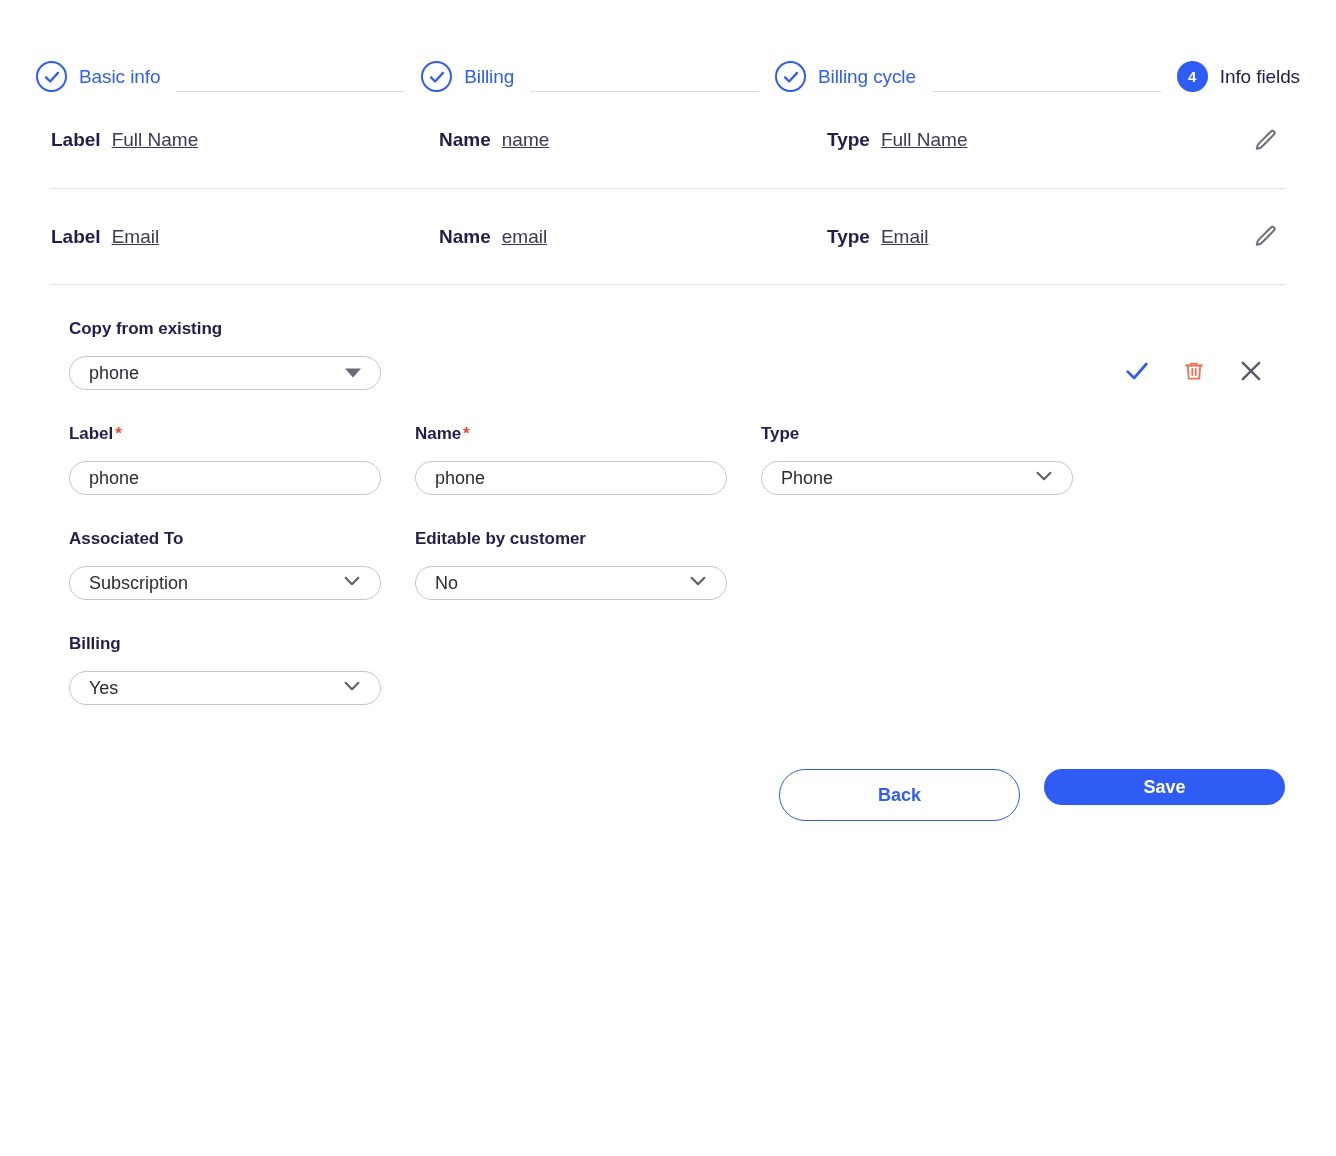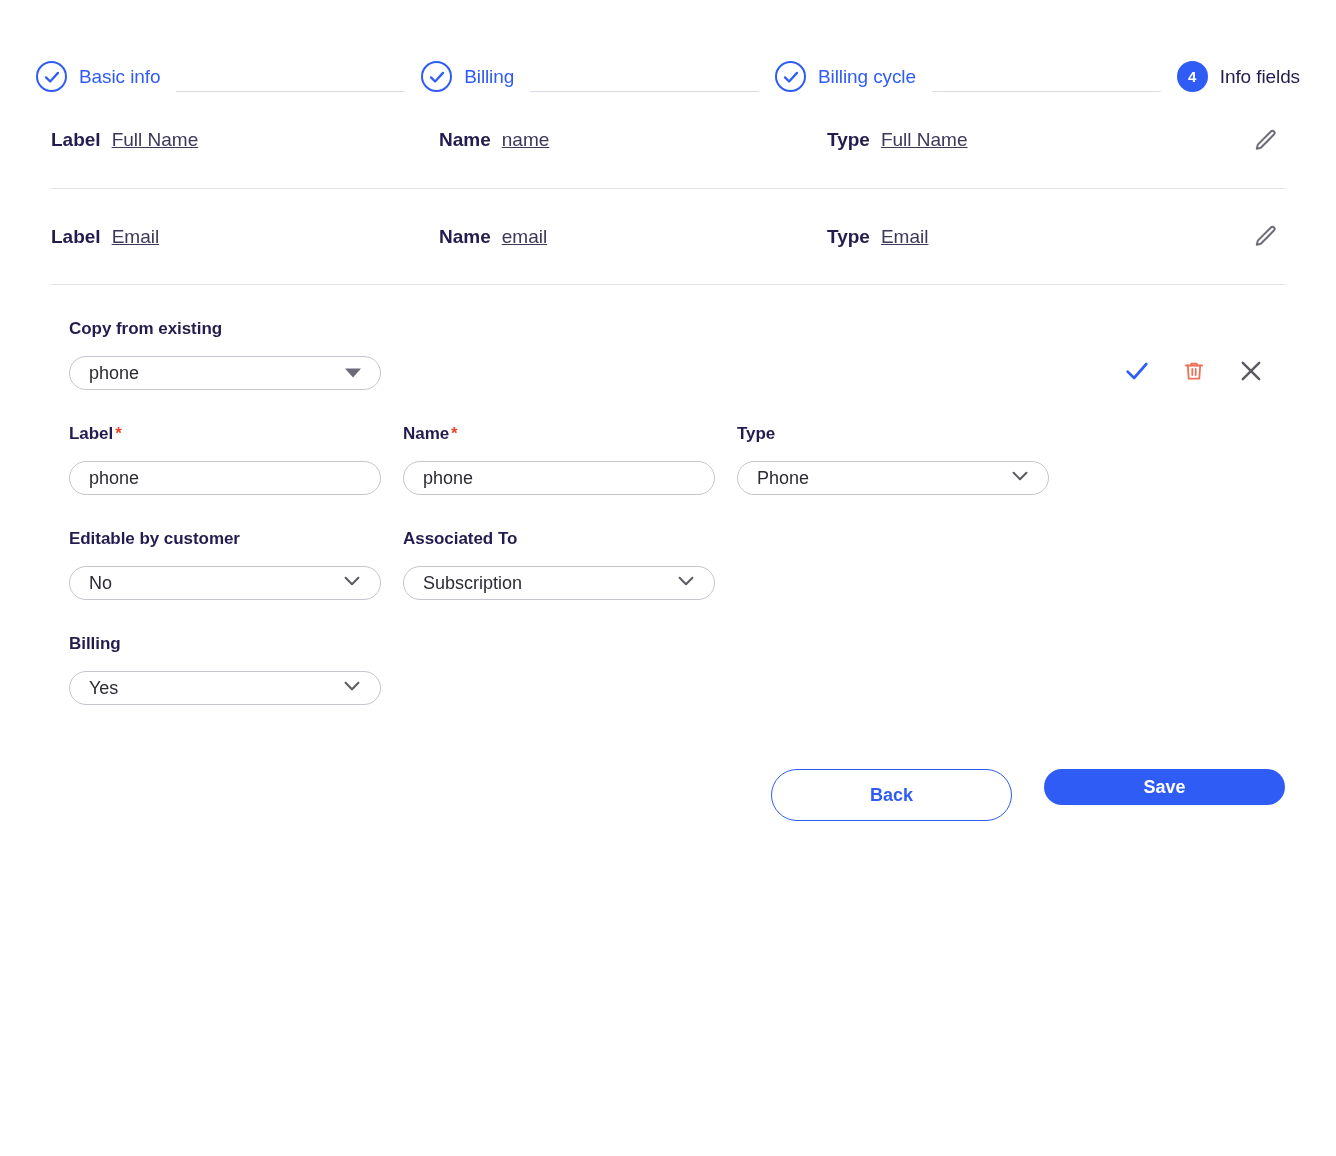--- a/index.html
+++ b/index.html
@@ -156,28 +156,28 @@
     border-left: 8px solid transparent;
     border-right: 8px solid transparent;
     border-top: 9px solid #6b6b78;
   }
   .caret-chev {
     position: absolute; right: 17px; top: 50%;
     transform: translateY(-50%);
     display: block;
   }
 
-  .grid { display: flex; gap: 22px; margin-top: 34px; }
+  .grid { display: flex; gap: 34px; margin-top: 34px; }
   .col { width: 312px; flex: 0 0 auto; }
 
   
   .footer {
     display: flex;
     justify-content: flex-end;
-    gap: 32px;
+    gap: 24px;
     padding: 0 51px;
     margin-top: 64px;
   }
   .btn-back {
     width: 241px; height: 52px;
     border-radius: 26px;
     border: 1.3px solid #2f5cf4;
     background: #fff;
     color: #2f5cf4;
     font-size: 18px;
@@ -342,41 +342,41 @@
             <svg width="22" height="22" viewBox="0 0 24 24" fill="none" stroke="#5b5b63" stroke-width="2.2" stroke-linecap="round" stroke-linejoin="round">
                 <polyline points="5,9 12,16 19,9"></polyline>
               </svg>
           </span>
         </div>
       </div>
     </div>
 
     <div class="grid">
       <div class="col">
+        <div class="fld-label">Associated To</div>
+        <div class="ctl sel">
+          <span class="val">Subscription</span>
+          <span class="caret-chev">
+            <svg width="22" height="22" viewBox="0 0 24 24" fill="none" stroke="#5b5b63" stroke-width="2.2" stroke-linecap="round" stroke-linejoin="round">
+                <polyline points="5,9 12,16 19,9"></polyline>
+              </svg>
+          </span>
+        </div>
+      </div>
+      <div class="col">
         <div class="fld-label">Editable by customer</div>
         <div class="ctl sel">
           <span class="val">No</span>
           <span class="caret-chev">
             <svg width="22" height="22" viewBox="0 0 24 24" fill="none" stroke="#5b5b63" stroke-width="2.2" stroke-linecap="round" stroke-linejoin="round">
                 <polyline points="5,9 12,16 19,9"></polyline>
               </svg>
           </span>
         </div>
       </div>
-      <div class="col">
-        <div class="fld-label">Associated To</div>
-        <div class="ctl sel">
-          <span class="val">Subscription</span>
-          <span class="caret-chev">
-            <svg width="22" height="22" viewBox="0 0 24 24" fill="none" stroke="#5b5b63" stroke-width="2.2" stroke-linecap="round" stroke-linejoin="round">
-                <polyline points="5,9 12,16 19,9"></polyline>
-              </svg>
-          </span>
-        </div>
-      </div>
     </div>
 
     <div class="grid">
       <div class="col">
         <div class="fld-label">Billing</div>
         <div class="ctl sel">
           <span class="val">Yes</span>
           <span class="caret-chev">
             <svg width="22" height="22" viewBox="0 0 24 24" fill="none" stroke="#5b5b63" stroke-width="2.2" stroke-linecap="round" stroke-linejoin="round">
                 <polyline points="5,9 12,16 19,9"></polyline>

